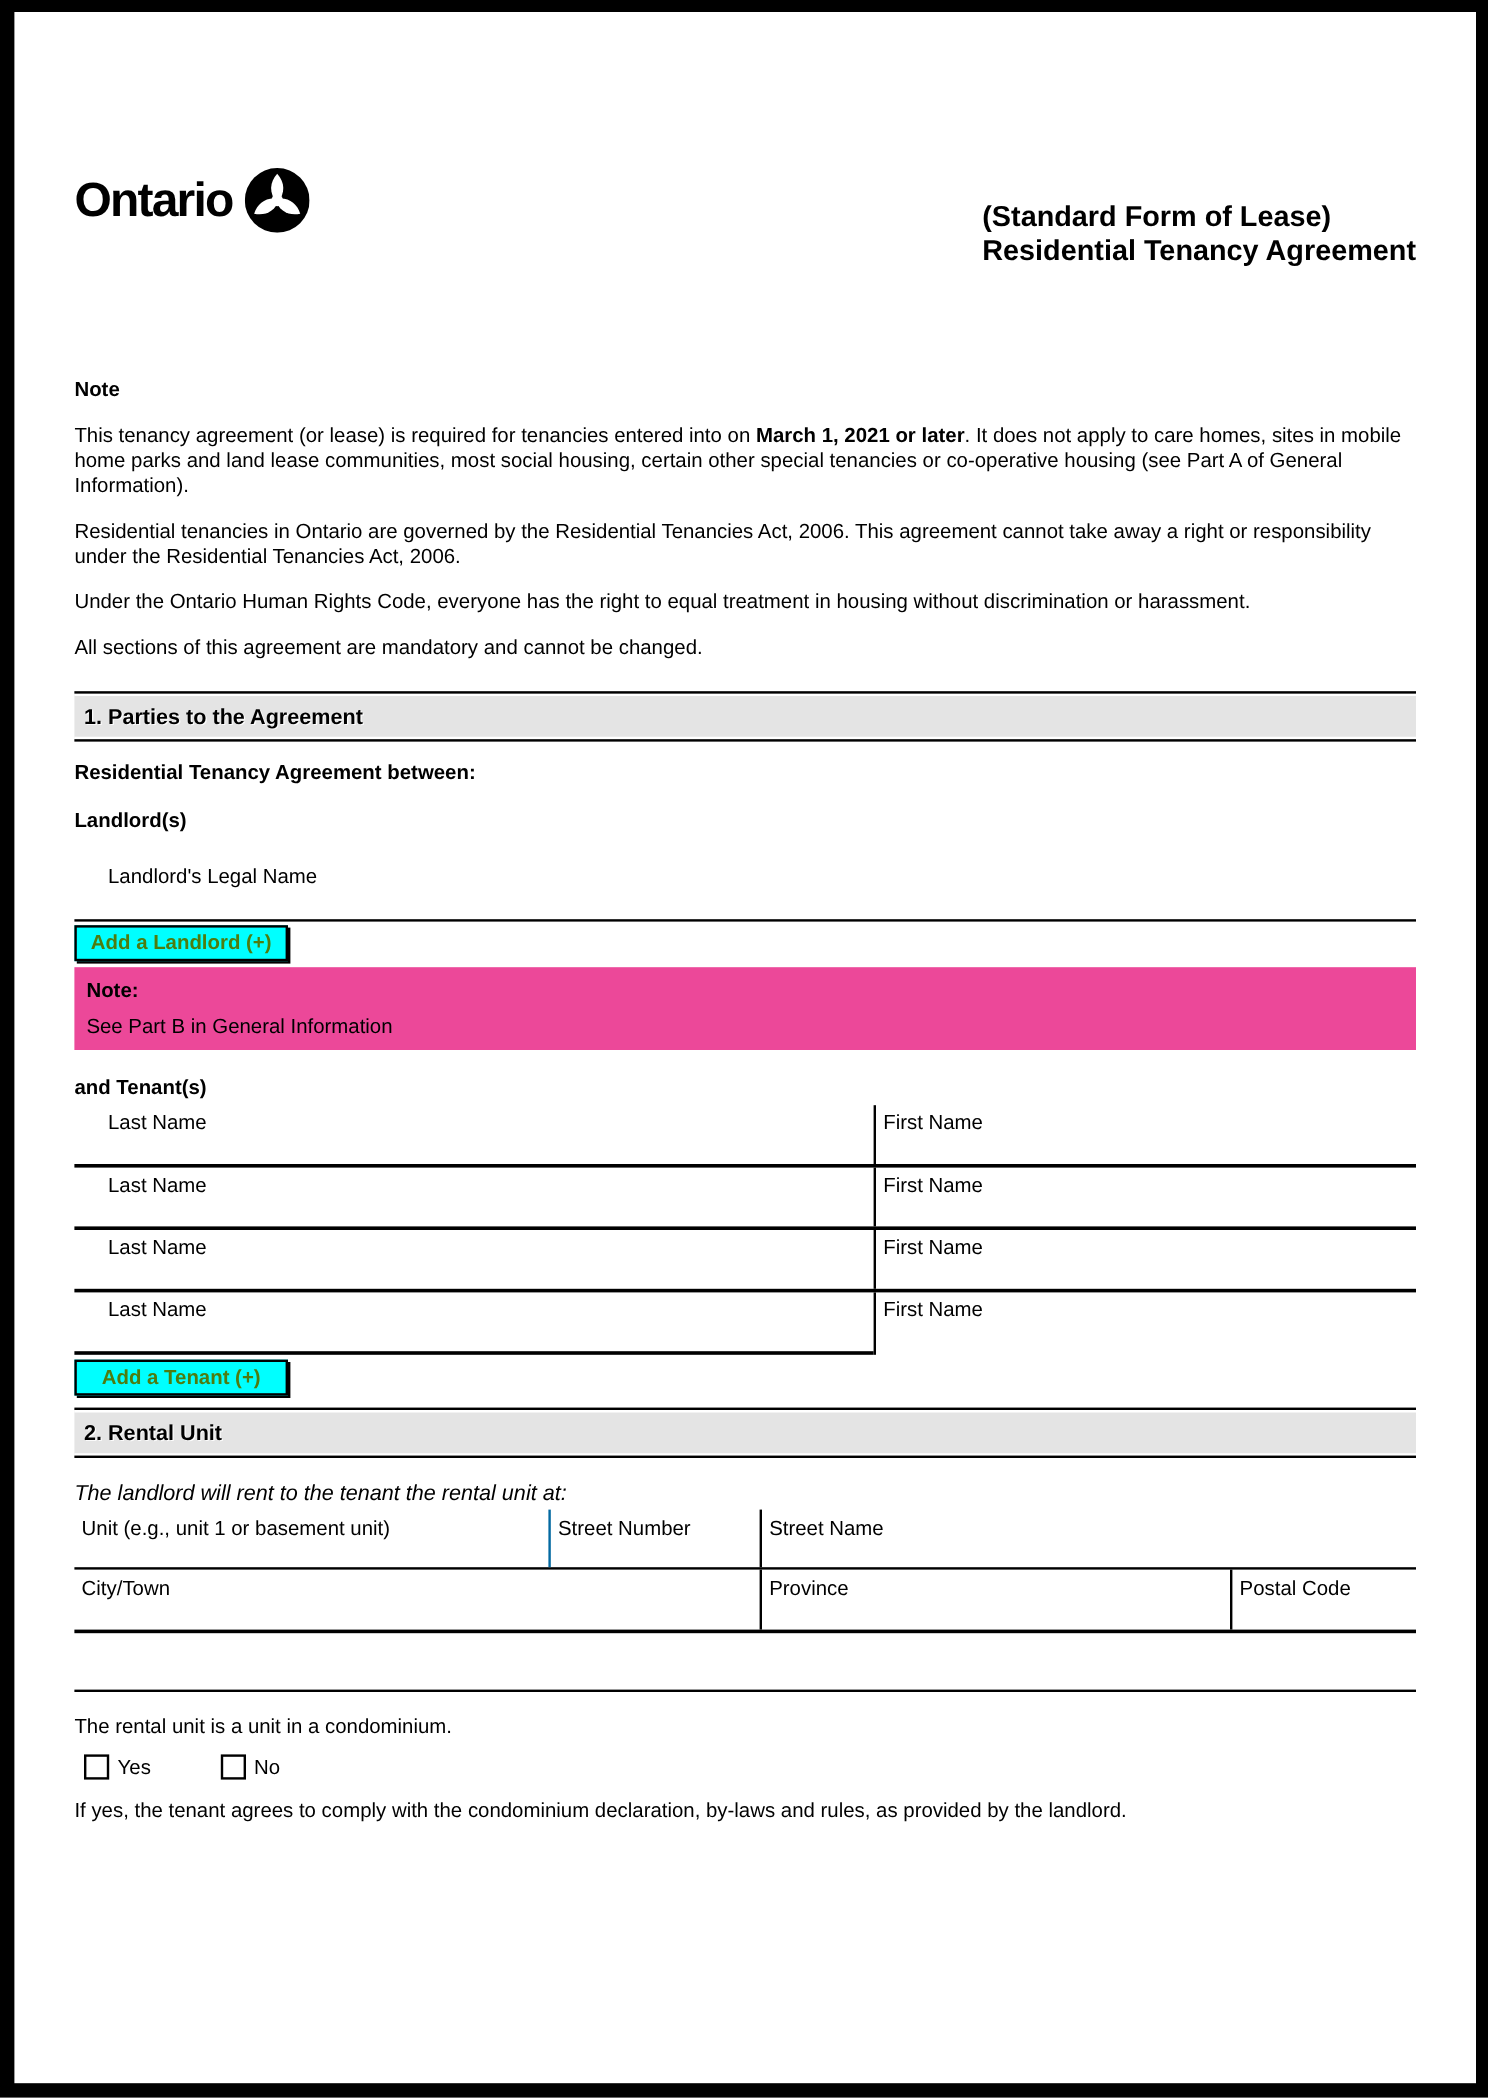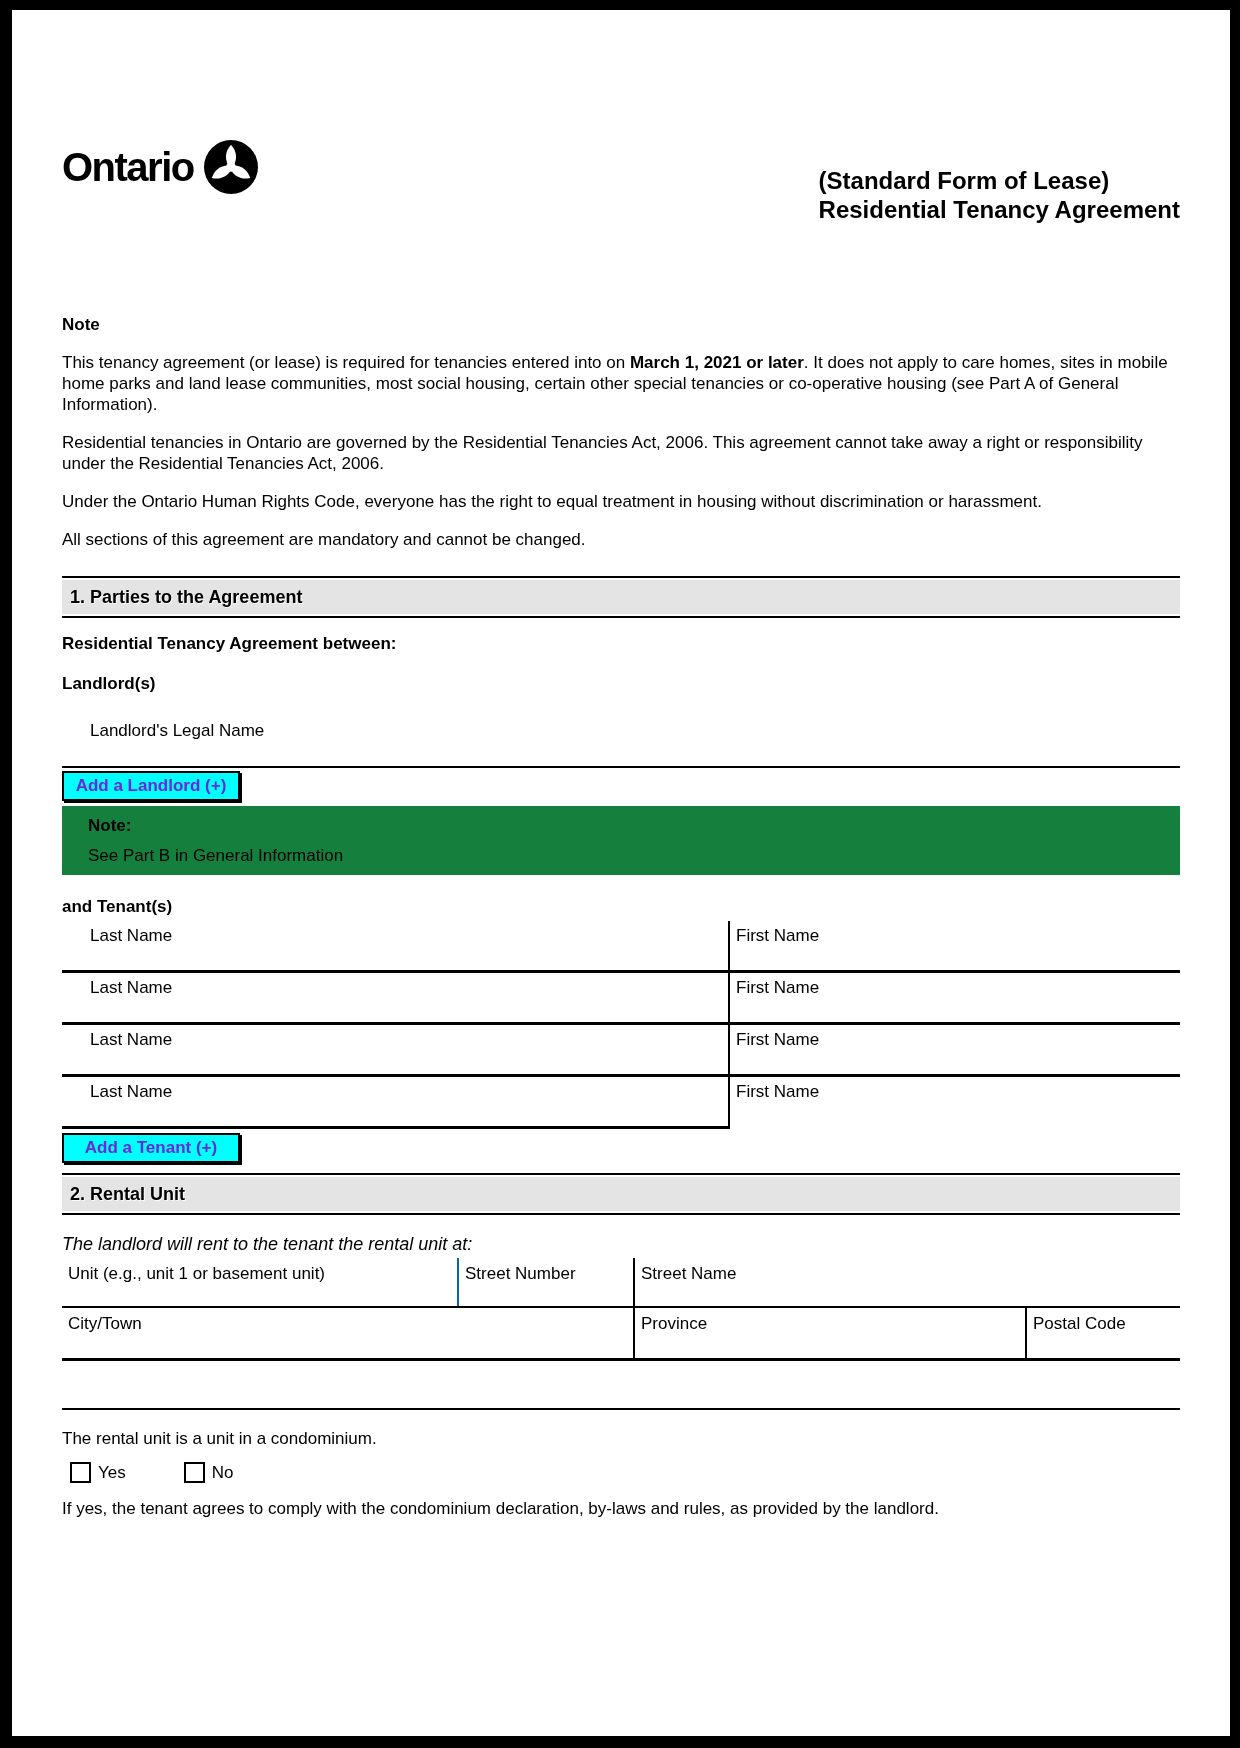--- a/index.html
+++ b/index.html
@@ -37,26 +37,26 @@
 
   .between-label{margin:15px 0 0 0;font-size:17px;font-weight:bold;line-height:21px;}
   .landlords-label{margin:19px 0 0 0;font-size:17px;font-weight:bold;line-height:21px;}
 
   .landlord-field{height:74px;border-bottom:2px solid #000;box-sizing:border-box;}
   .landlord-field .field-label{display:block;padding:26px 0 0 28px;font-size:17px;line-height:21px;}
 
   .add-btn{
     display:block;margin:3px 0 0 0;width:178px;height:30px;
     background:#00ffff;border:2px solid #000;box-shadow:2px 2px 0 #000;
-    color:#6d28d9;font-family:"Liberation Sans",sans-serif;
+    color:#4d7c0f;font-family:"Liberation Sans",sans-serif;
     font-size:17px;font-weight:bold;text-align:center;padding:0;cursor:pointer;
   }
   .add-btn.tenant{margin-top:4px;}
 
-  .note-box{margin-top:5px;background:#15803d;padding:9px 26px;font-size:17px;line-height:21px;box-sizing:border-box;}
+  .note-box{margin-top:5px;background:#ec4899;padding:9px 10px;font-size:17px;line-height:21px;box-sizing:border-box;}
   .note-box .nb-text{margin-top:9px;}
 
   .tenants-label{margin:21px 0 0 0;font-size:17px;font-weight:bold;line-height:21px;}
 
   
   .tenant-table{margin-top:4px;}
   .t-row{display:flex;height:52px;box-sizing:border-box;border-bottom:3px solid #000;}
   .t-row:last-child{border-bottom:none;}
   .t-cell-left{width:666px;box-sizing:border-box;padding:4px 0 0 28px;font-size:17px;line-height:21px;}
   .t-cell-right{flex:1;border-left:2px solid #000;box-sizing:border-box;padding:4px 0 0 6px;font-size:17px;line-height:21px;}

